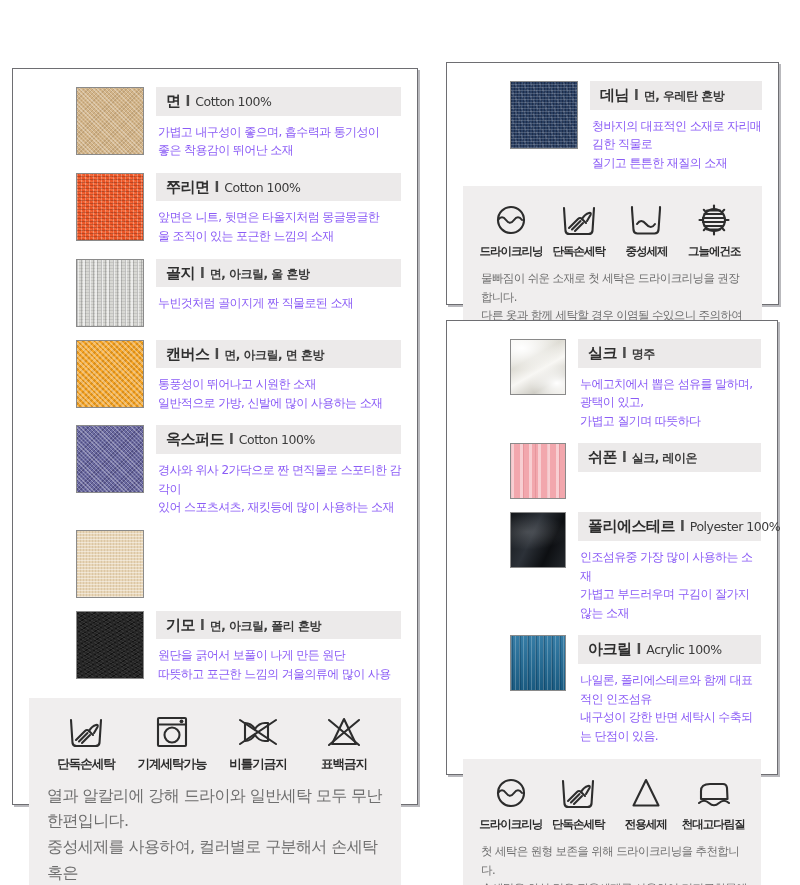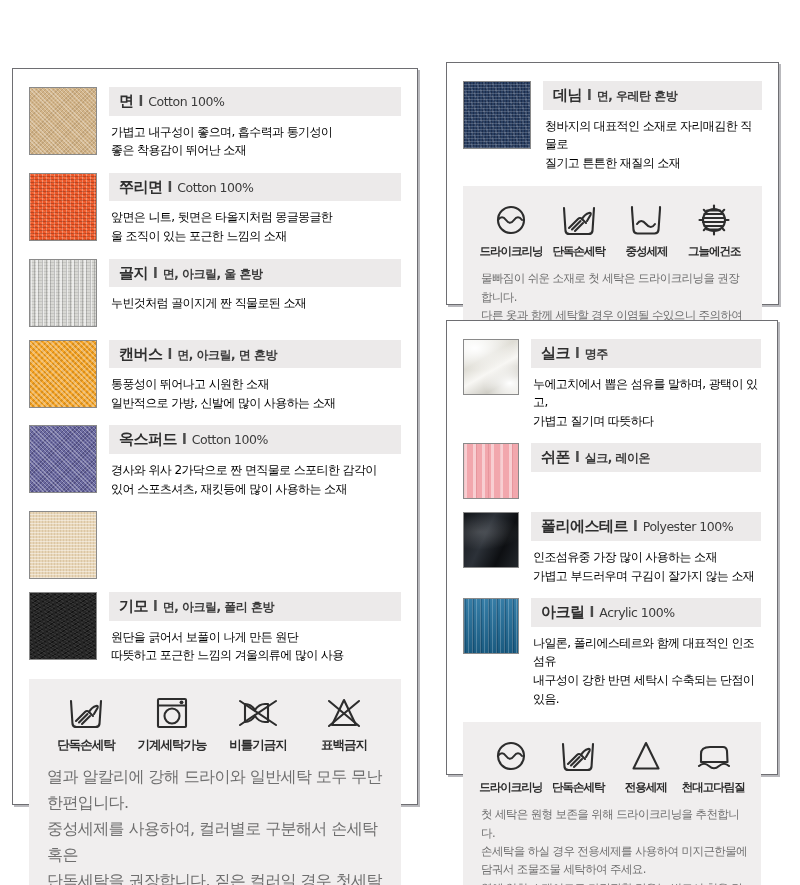--- a/index.html
+++ b/index.html
@@ -22,20 +22,21 @@
   #panel-denim { left:446px; top:62px;  width:333px; height:243px; }
   #panel-synth { left:446px; top:320px; width:332px; height:455px; }
 
   .panel-inner{ padding:18px 16px 14px 16px; box-sizing:border-box; height:100%; }
 
   
   .fabric{
     display:flex;
     align-items:flex-start;
     margin-bottom:13px;
+    margin-left:47px;
   }
   .swatch{
     flex:0 0 auto;
     border:1px solid #8a8a8a;
     box-sizing:border-box;
     position:relative;
     overflow:hidden;
   }
   .sw-lg{ width:68px; height:68px; }
   .sw-sm{ width:56px; height:56px; }
@@ -61,21 +62,21 @@
     font-weight:bold;
     letter-spacing:-0.5px;
   }
   .fab-comp.latin{ font-weight:normal; font-size:12.5px; }
 
   .fab-desc{
     margin-top:7px;
     padding-left:2px;
     font-size:12px;
     line-height:1.55;
-    color:#000000;
+    color:#8b5cf6;
     letter-spacing:-0.6px;
     white-space:pre-line;
   }
 
   
   .care-block{
     background:#f0eeee;
     margin-top:14px;
     padding:14px 14px 16px 14px;
     box-sizing:border-box;

